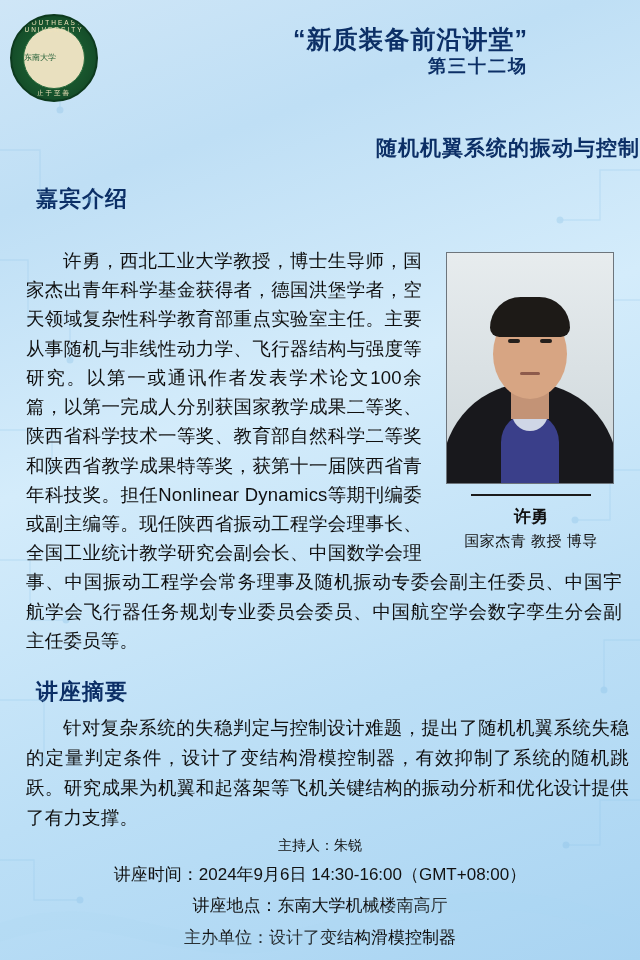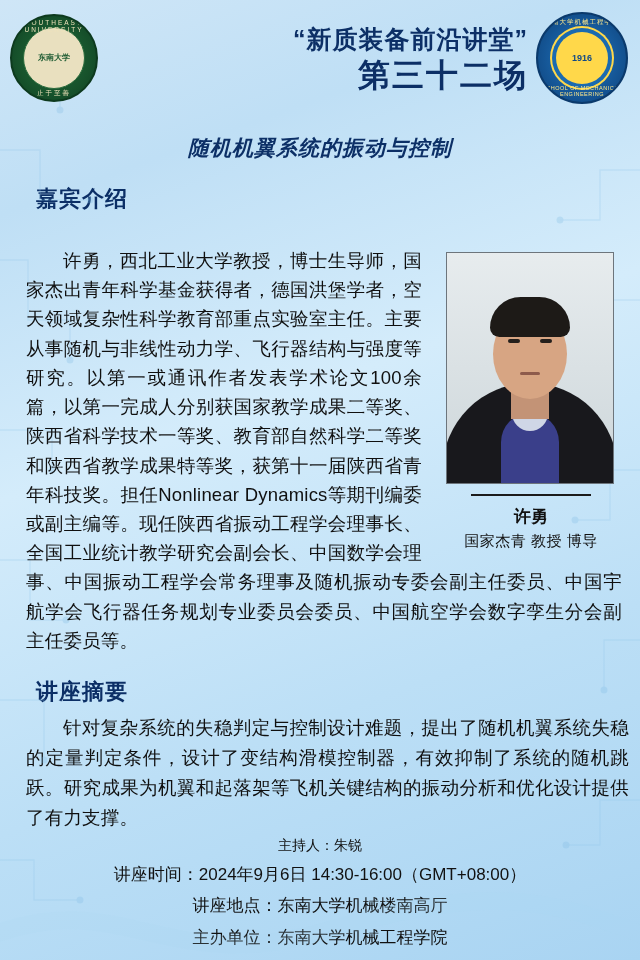--- a/index.html
+++ b/index.html
@@ -33,23 +33,23 @@
     color: #f3e9c6;
     display: flex; align-items: center; justify-content: center;
     text-align: center;
     font-size: 7px; line-height: 1.15;
     overflow: hidden;
   }
   .logo-left .inner {
     width: 62px; height: 62px; border-radius: 50%;
     background: #e9e0bf;
     color: #1f5c33;
-    display: flex; align-items: center; justify-content: center;
+    display: flex; align-items: flex-start; justify-content: center;
     flex-direction: column;
-    font-size: 8px; font-weight: bold;
+    font-size: 8px; font-weight: normal;
     border: 1px solid #2a6b3c;
   }
   .logo-left .ring-text {
     position: absolute; top: 3px; left: 0; right: 0;
     font-size: 6.5px; letter-spacing: 2px; color: #efe3bb;
   }
   .logo-left .ring-text-b {
     position: absolute; bottom: 4px; left: 0; right: 0;
     font-size: 6.5px; letter-spacing: 2px; color: #efe3bb;
   }
@@ -82,30 +82,29 @@
   .title-block {
     position: absolute; left: 110px; right: 112px; top: 24px;
     text-align: right;
   }
   .title-line1 {
     font-size: 25px; font-weight: bold; color: #0c2f66;
     line-height: 1.25;
     letter-spacing: 1px;
   }
   .title-line2 {
-    font-size: 32px; font-weight: bold; color: #0c2f66;
+    font-size: 18px; font-weight: bold; color: #0c2f66;
     line-height: 1.3;
     letter-spacing: 2px;
   }
   .subtitle {
-    text-align: center;
+    text-align: right;
     font-size: 21px; font-weight: bold; color: #0c2f66;
     margin-top: 14px;
     letter-spacing: 1px;
-    font-style: italic;
   }
   .section-h {
     font-size: 22px; font-weight: bold; color: #0c2f66;
     margin: 22px 0 6px 36px;
     letter-spacing: 1px;
   }
   .bio-wrap {
     position: relative;
     margin: 0 18px 0 26px;
   }
@@ -240,27 +239,20 @@
         <span>东南大学</span>
       </div>
       <div class="ring-text-b">止于至善</div>
     </div>
 
     <div class="title-block">
       <div class="title-line1">“新质装备前沿讲堂”</div>
       <div class="title-line2">第三十二场</div>
     </div>
 
-    <div class="logo-right">
-      <div class="ring-t">东南大学机械工程学院</div>
-      <div class="gear">
-        <span>1916</span>
-      </div>
-      <div class="ring-b">SCHOOL OF MECHANICAL ENGINEERING</div>
-    </div>
   </div>
 
   <div class="subtitle">随机机翼系统的振动与控制</div>
 
   <div class="section-h">嘉宾介绍</div>
 
   <div class="bio-wrap">
 
     <div class="photo-box">
       <div class="photo">
@@ -284,16 +276,16 @@
     <div class="clear"></div>
   </div>
 
   <div class="section-h">讲座摘要</div>
   <div class="abs-text">针对复杂系统的失稳判定与控制设计难题，提出了随机机翼系统失稳的定量判定条件，设计了变结构滑模控制器，有效抑制了系统的随机跳跃。研究成果为机翼和起落架等飞机关键结构的振动分析和优化设计提供了有力支撑。</div>
 
   <div class="footer">
     <div class="host">主持人：朱锐</div>
     <div>讲座时间：2024年9月6日 14:30-16:00（GMT+08:00）</div>
     <div>讲座地点：东南大学机械楼南高厅</div>
-    <div>主办单位：东南大学机械工程学院</div>
+    <div>主办单位：设计了变结构滑模控制器</div>
   </div>
 
 </div>
 
 </body></html>

